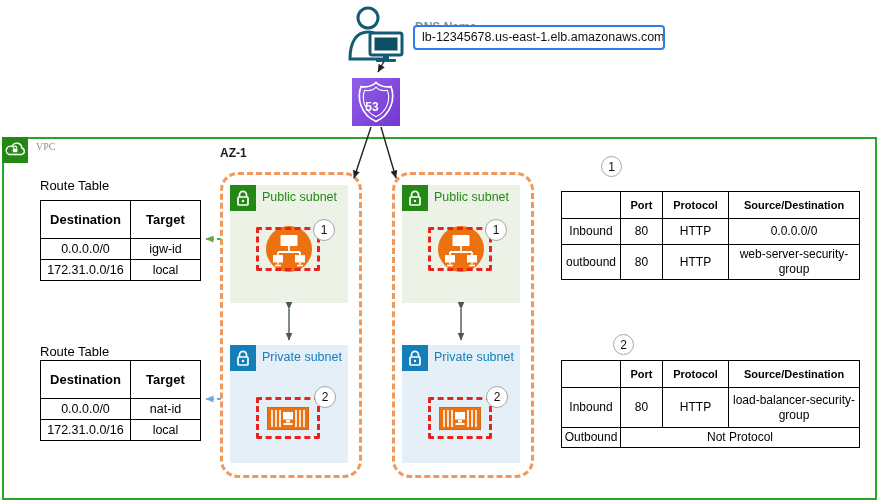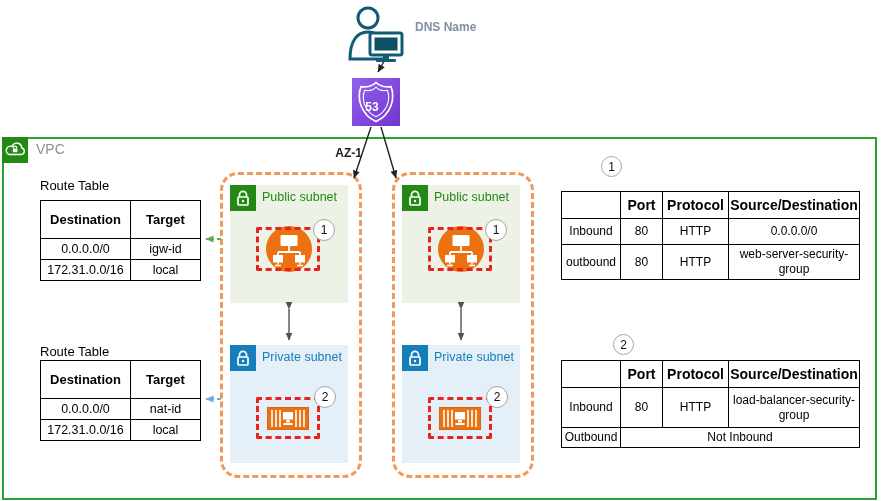--- a/index.html
+++ b/index.html
@@ -19,26 +19,26 @@
   .dns-box{left:413px;top:25px;width:252px;height:25px;border:2px solid var(--input-blue);
     border-radius:4px;background:#fff;font-size:12.5px;color:#111;line-height:21px;
     padding:0 7px;white-space:nowrap;overflow:hidden;}
   .r53{left:352px;top:78px;width:48px;height:48px;}
   .r53-num{left:352px;top:78px;width:40px;height:48px;display:flex;align-items:center;
     justify-content:center;color:#fff;font-size:12px;font-weight:bold;padding-top:10px;z-index:4;}
 
   
   .vpc-box{left:2px;top:137px;width:875px;height:363px;border:2px solid var(--vpc-green);z-index:1;}
   .vpc-icon{left:2px;top:137px;width:26px;height:26px;z-index:2;}
-  .vpc-label{left:36px;top:141px;font-size:14px;color:var(--vpc-gray);z-index:2;}
+  .vpc-label{left:36px;top:141px;font-size:10px;color:var(--vpc-gray);z-index:2;font-family:Liberation Serif, serif;}
 
   
   .az{border:3px dashed var(--az-orange);border-radius:18px;width:142px;height:306px;top:172px;z-index:1;}
   .az1{left:220px;} .az2{left:392px;}
-  .az-label{top:146px;width:142px;text-align:right;font-size:12px;font-weight:600;color:#1a1a1a;}
+  .az-label{top:146px;width:142px;text-align:left;font-size:12px;font-weight:600;color:#1a1a1a;}
   .az-label.a1{left:220px;} .az-label.a2{left:392px;}
 
   
   .subnet{width:118px;height:118px;z-index:2;}
   .pub{background:var(--green-fill);top:185px;}
   .prv{background:var(--blue-fill);top:345px;}
   .sn1{left:230px;} .sn2{left:402px;}
   .lock{width:26px;height:26px;z-index:3;}
   .sn-label{font-size:12.5px;z-index:3;white-space:nowrap;}
   .sn-label.g{color:var(--aws-green);} .sn-label.b{color:var(--aws-blue);}
@@ -57,21 +57,21 @@
   th,td{border:1.5px solid #000;text-align:center;vertical-align:middle;}
   .tbl-title{font-size:13px;color:#000;text-align:left;z-index:2;}
   .rt{font-size:12px;}
   .rt th{font-size:13px;height:38px;}
   .rt td{height:21px;font-size:12.5px;}
   .rt .c-dest{width:90px;} .rt .c-tgt{width:70px;}
   .rt1{left:40px;top:200px;} .rt2{left:40px;top:360px;}
   .rt1-title{left:40px;top:178px;width:160px;} .rt2-title{left:40px;top:344px;width:160px;}
 
   .sg{font-size:12px;}
-  .sg th{font-size:14px;height:27px;}
+  .sg th{font-size:11px;height:27px;}
   .sg td{font-size:12px;line-height:1.25;padding:2px 2px;}
   .sg .c0{width:59px;} .sg .c1{width:42px;} .sg .c2{width:66px;} .sg .c3{width:131px;}
   .sg1{left:561px;top:191px;} .sg2{left:561px;top:360px;}
   .sg1 tbody tr:first-child td{height:26px;}
   .sg2 tbody tr:first-child td{height:40px;}
   .sg2 tbody tr:last-child td{height:20px;}
   .sg-title{display:flex;align-items:center;gap:8px;z-index:2;}
   .sg-title .txt{font-size:13px;color:#000;}
   .sgt1{left:601px;top:156px;} .sgt2{left:613px;top:334px;}
   .t-badge{width:21px;height:21px;border-radius:50%;background:#fff;border:1.5px solid #a6a6a6;
@@ -111,20 +111,21 @@
 
   <svg class="abs icon-layer" style="left:346px;top:5px;width:58px;height:60px;" viewBox="0 0 58 60">
     <circle cx="22" cy="13" r="10" fill="#fff" stroke="#125B73" stroke-width="3"></circle>
     <path d="M4,54 C4,36 11,27 22,27 C33,27 40,36 40,54 Z" fill="#fff" stroke="#125B73" stroke-width="3"></path>
     <rect x="24" y="28" width="32" height="22" rx="2" fill="#fff" stroke="#125B73" stroke-width="3"></rect>
     <rect x="28.5" y="32.5" width="23" height="13" fill="#0D4F63"></rect>
     <rect x="37" y="50" width="6" height="4" fill="#125B73"></rect>
     <rect x="30" y="54" width="20" height="3" rx="1" fill="#125B73"></rect>
   </svg>
   <div class="abs dns-label">DNS Name</div>
+  <div class="abs dns-box">lb-12345678.us-east-1.elb.amazonaws.com</div>
 
   <svg class="abs r53" viewBox="0 0 48 48">
     <defs>
       <linearGradient id="pgrad" x1="0" y1="0" x2="1" y2="1">
         <stop offset="0" stop-color="#9160EC"></stop>
           <stop offset="1" stop-color="#7436CF"></stop>
       </linearGradient>
     </defs>
     <rect width="48" height="48" fill="url(#pgrad)"></rect>
     <path d="M24,4.5 C27,8 33.5,9.6 39,8.6 C41,14 41,22 39,27.5 C36,35.5 30.7,40.5 24,43.5 C17.3,40.5 12,35.5 9,27.5 C7,22 7,14 9,8.6 C14.5,9.6 21,8 24,4.5 Z" fill="none" stroke="#fff" stroke-width="1.7"></path>
@@ -301,18 +302,18 @@
       </thead>
     <tbody>
       <tr>
         <td>Inbound</td>
         <td>80</td>
         <td>HTTP</td>
         <td>load-balancer-security-group</td>
       </tr>
       <tr>
         <td>Outbound</td>
-        <td colspan="3">Not Inbound</td>
+        <td colspan="3">Not Protocol</td>
       </tr>
     </tbody>
   </table>
 
 </div>
 
 </body></html>

